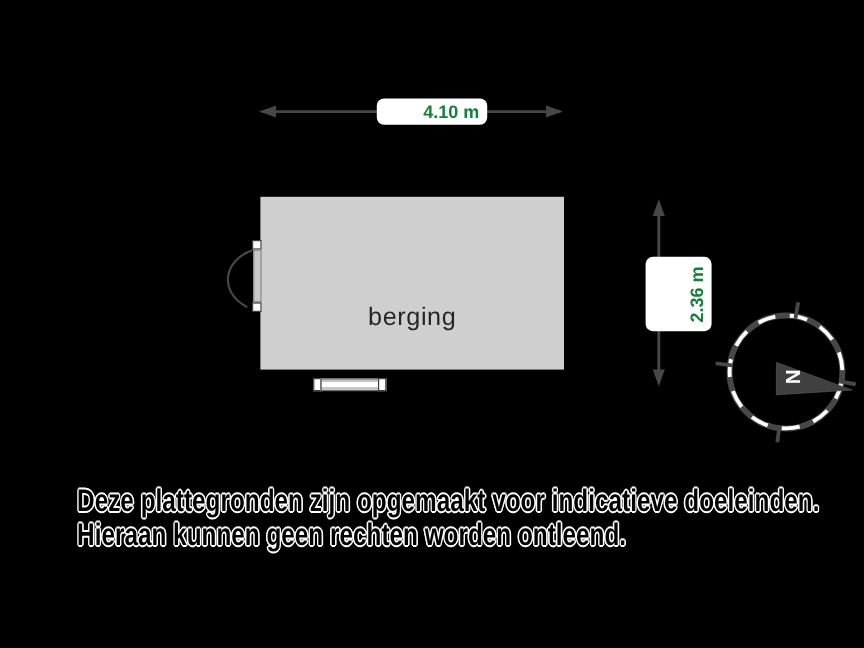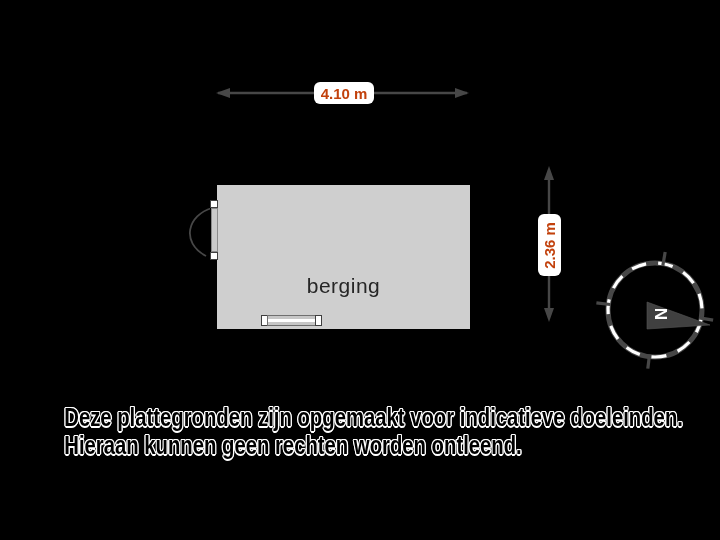--- a/index.html
+++ b/index.html
@@ -1,21 +1,21 @@
 <!DOCTYPE html>
 <html><head>
 <meta charset="utf-8">
 <style>
   html,body{margin:0;padding:0;background:#000;}
   .canvas{
     position:relative;width:720px;height:540px;background:#000;
     overflow:hidden;font-family:"Liberation Sans",sans-serif;
   }
   
-  .room{position:absolute;left:210px;top:178px;width:267px;height:158px;background:#000;}
+  .room{position:absolute;left:210px;top:157px;width:267px;height:158px;background:#000;}
   .floor{position:absolute;left:7px;top:7px;right:7px;bottom:7px;background:#cfcfcf;}
   .room-label{
     position:absolute;left:0;top:96px;width:267px;text-align:center;
     font-size:21px;color:#262626;letter-spacing:.5px;
   }
   
   .hinge{position:absolute;width:8px;height:8px;background:#fff;border:1px solid #3f3f3f;box-sizing:border-box;}
   .hinge.top{left:210px;top:200px;}
   .hinge.bottom{left:210px;top:252px;}
   .door-leaf{
@@ -27,22 +27,22 @@
   .win-cap{position:absolute;top:0;width:7px;height:11px;background:#fff;border:1px solid #3f3f3f;box-sizing:border-box;}
   .win-cap.left{left:0;}
   .win-cap.right{right:0;}
   .win-mid{
     position:absolute;left:6px;right:6px;top:0;height:11px;box-sizing:border-box;
     border:1px solid #6f6f6f;
     background:linear-gradient(to bottom,#c6c6c6 0 30%,#ffffff 30% 72%,#c6c6c6 72% 100%);
   }
   
   .dim-label{
-    position:absolute;background:#fff;border-radius:6px;color:#c2410c;
-    font-size:15px;font-weight:bold;display:flex;align-items:center;justify-content:center;
+    position:absolute;background:#fff;border-radius:6px;color:#15803d;
+    font-size:15px;font-weight:bold;display:flex;align-items:center;justify-content:center;padding-left:32px;
   }
   .dim-label.horizontal{left:314px;top:82px;width:60px;height:22px;}
   .dim-label.vertical{left:538px;top:214px;width:23px;height:62px;}
   .dim-label.vertical span{transform:rotate(-90deg);white-space:nowrap;}
   
   .compass-n{
     position:absolute;left:650px;top:304px;width:20px;height:20px;line-height:20px;
     text-align:center;transform:rotate(90deg);color:#fff;font-size:17px;font-weight:bold;
   }
   

